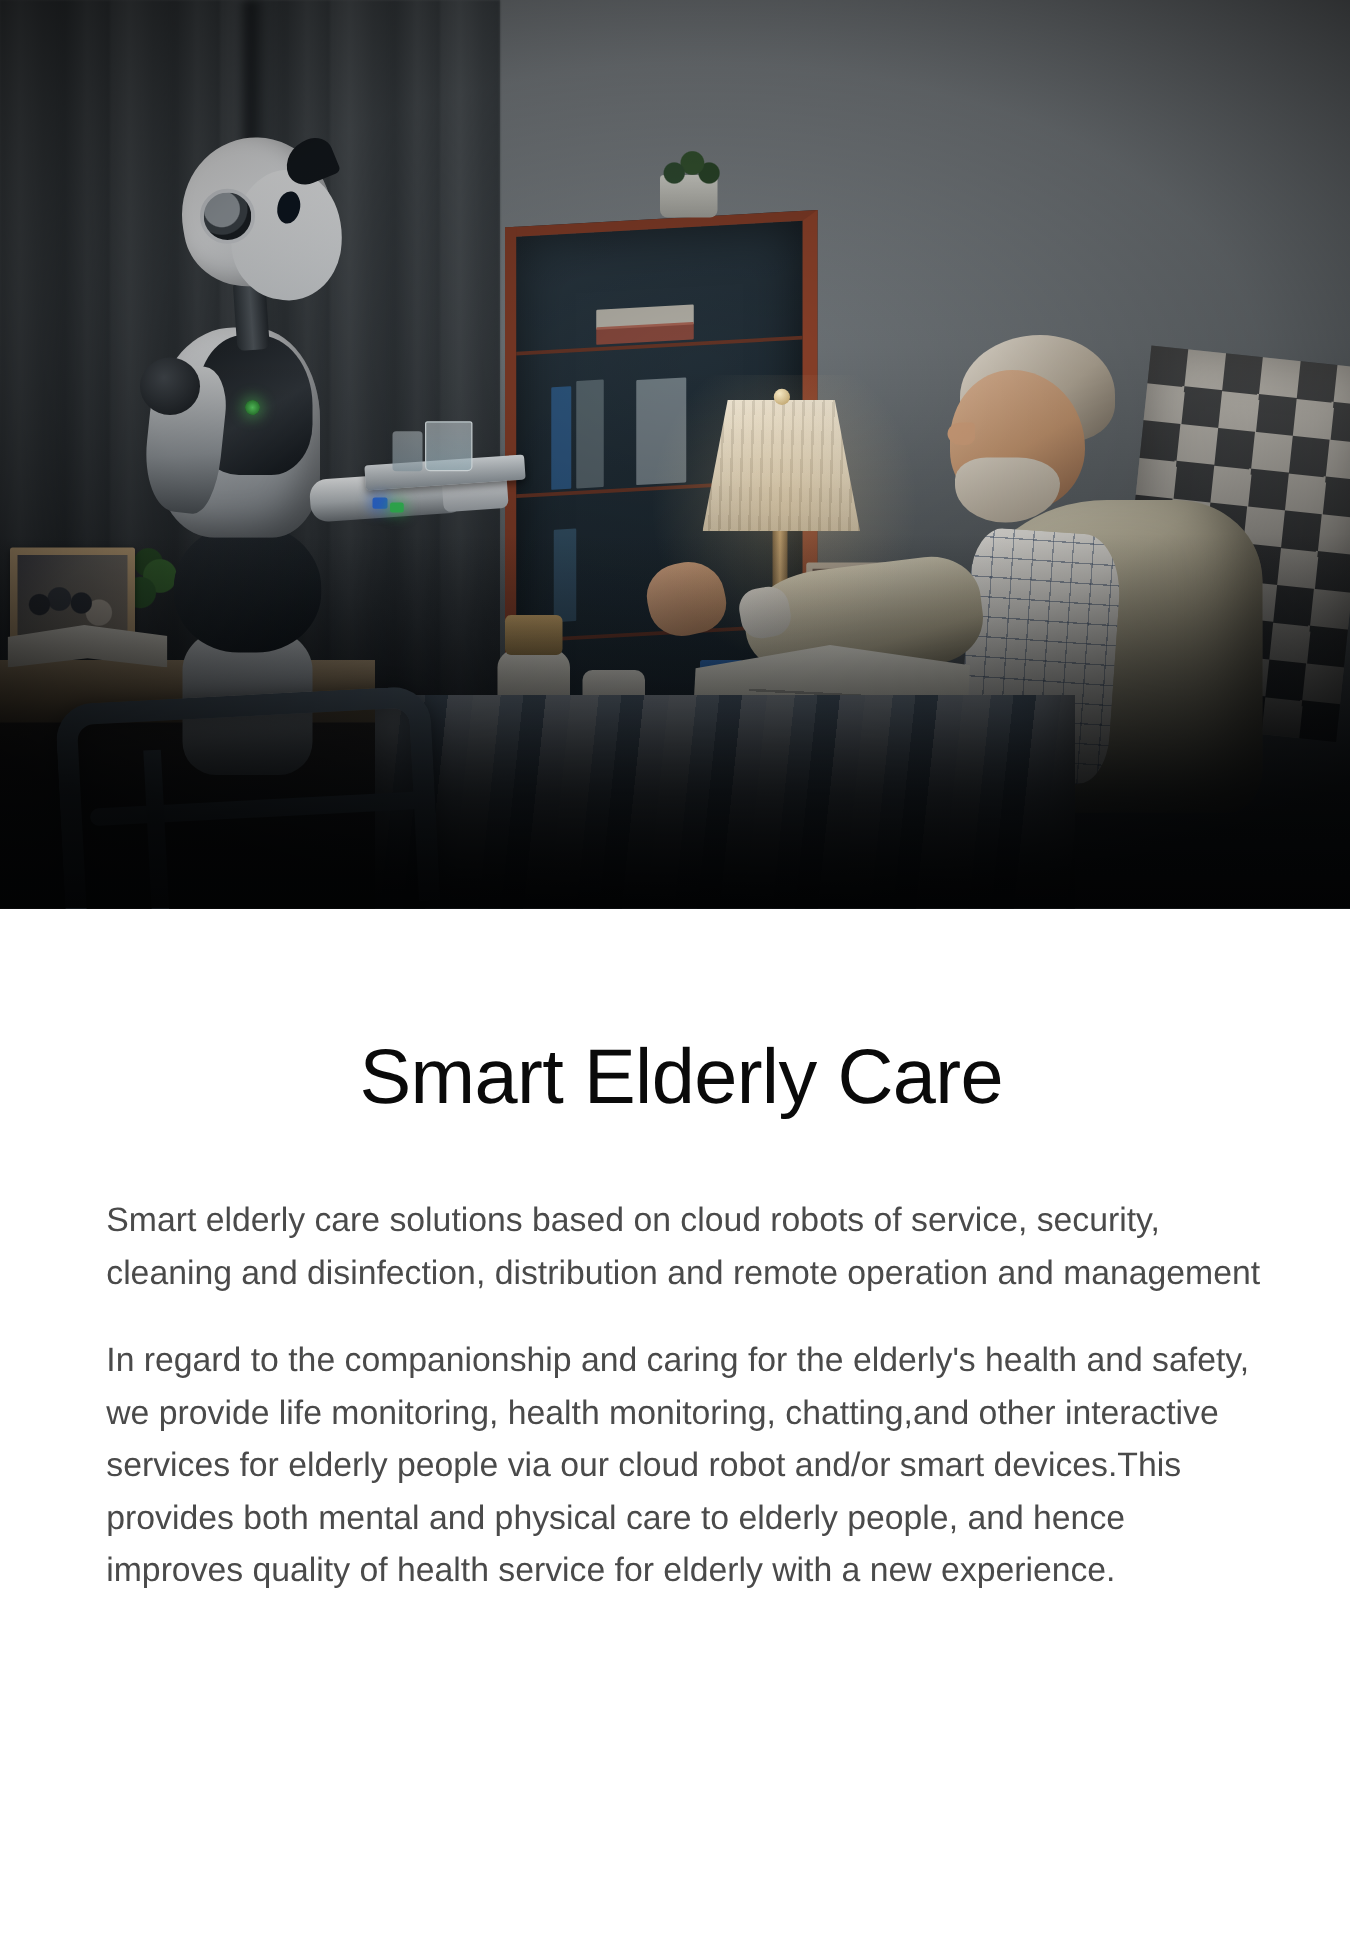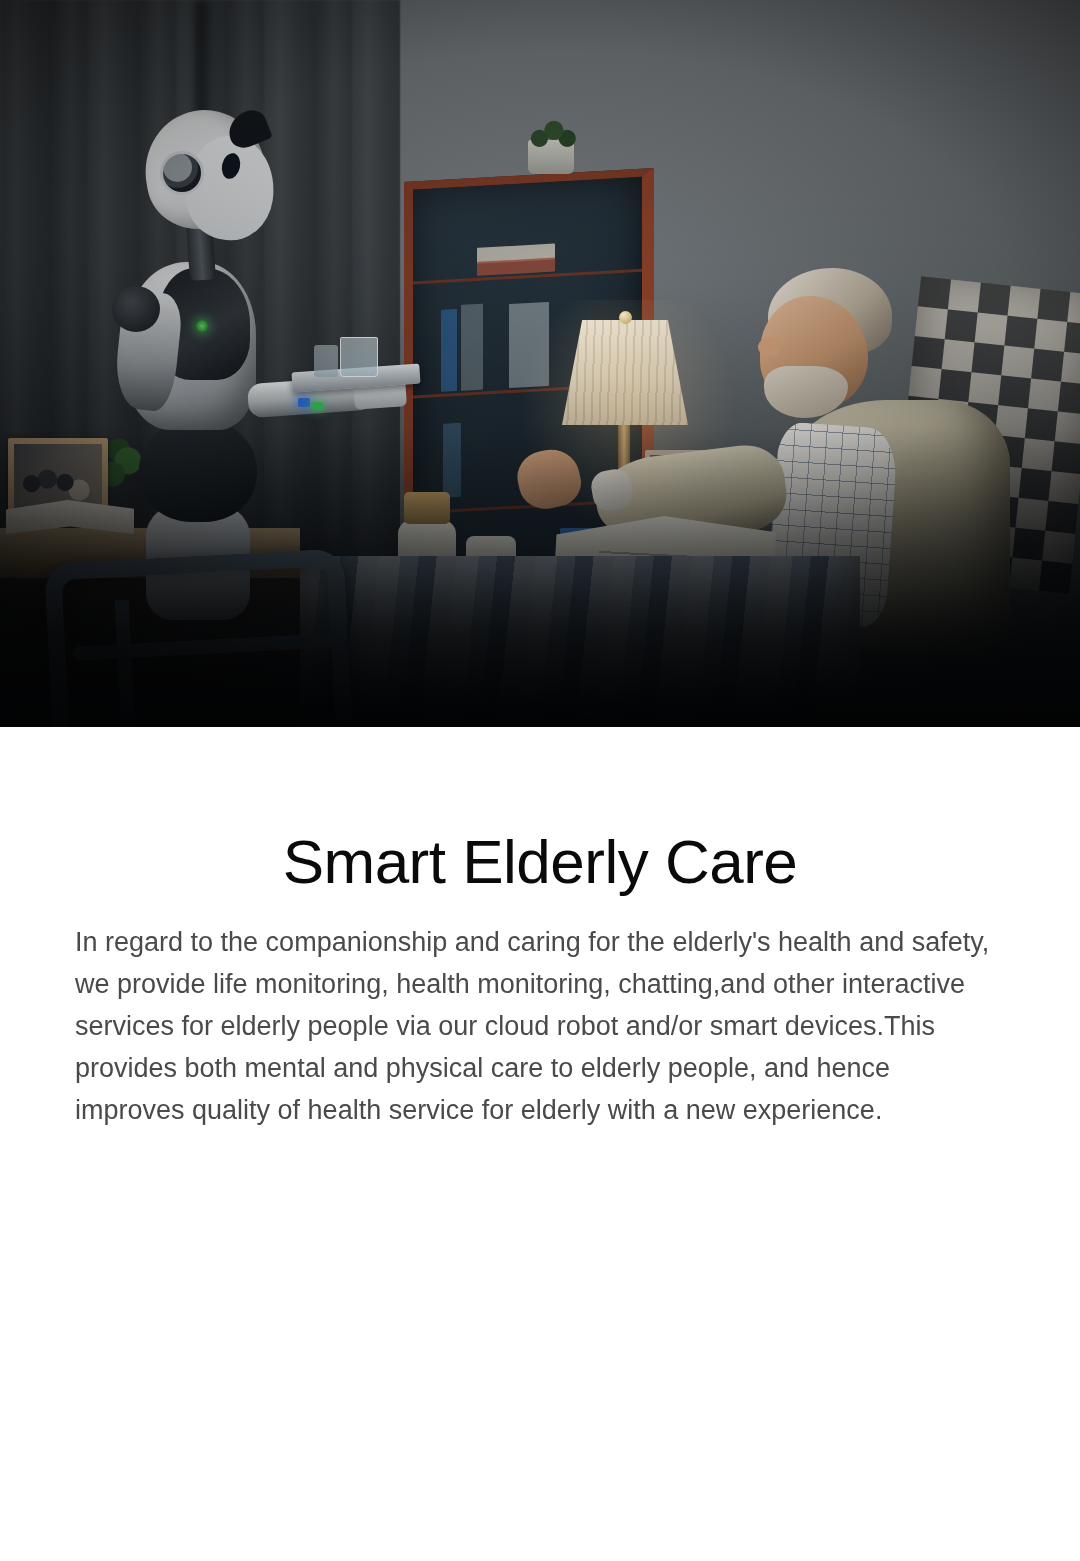--- a/index.html
+++ b/index.html
@@ -402,21 +402,21 @@
     position:absolute; left:466px; top:536px; width:50px; height:56px;
     background:linear-gradient(180deg,#eeeae0,#c2bcae); border-radius:8px 8px 10px 10px;
   }
   .bluebook {
     position:absolute; left:560px; top:528px; width:34px; height:66px;
     background:linear-gradient(180deg,#2f6bb5,#17406e); border-radius:2px;
   }
 
   
   .content {
-    position:absolute; left:0; top:727px; width:1080px;
+    position:absolute; left:0; top:727px; width:1080px;padding-left:10px;
   }
   .title {
     margin-top:104px;
     text-align:center;
     font-size:62px;
     font-weight:400;
     letter-spacing:-0.5px;
     color:#0a0a0a;
     line-height:1;
   }
@@ -530,17 +530,18 @@
       <div class="rail-post"></div>
 
       <div class="bottomdark"></div>
       <div class="vignette"></div>
     </div>
   </div>
 
   <div class="content">
     <h1 class="title">Smart Elderly Care</h1>
     <div class="bodywrap">
+      <p class="para p1">Smart elderly care solutions based on cloud robots of service, security, cleaning and disinfection, distribution and remote operation and management</p>
       <p class="para p2">In regard to the companionship and caring for the elderly's health and safety, we provide life monitoring, health monitoring, chatting,and other interactive services for elderly people via our cloud robot and/or smart devices.This provides both mental and physical care to elderly people, and hence improves quality of health service for elderly with a new experience.</p>
     </div>
   </div>
 
 </div>
 
 </body></html>

